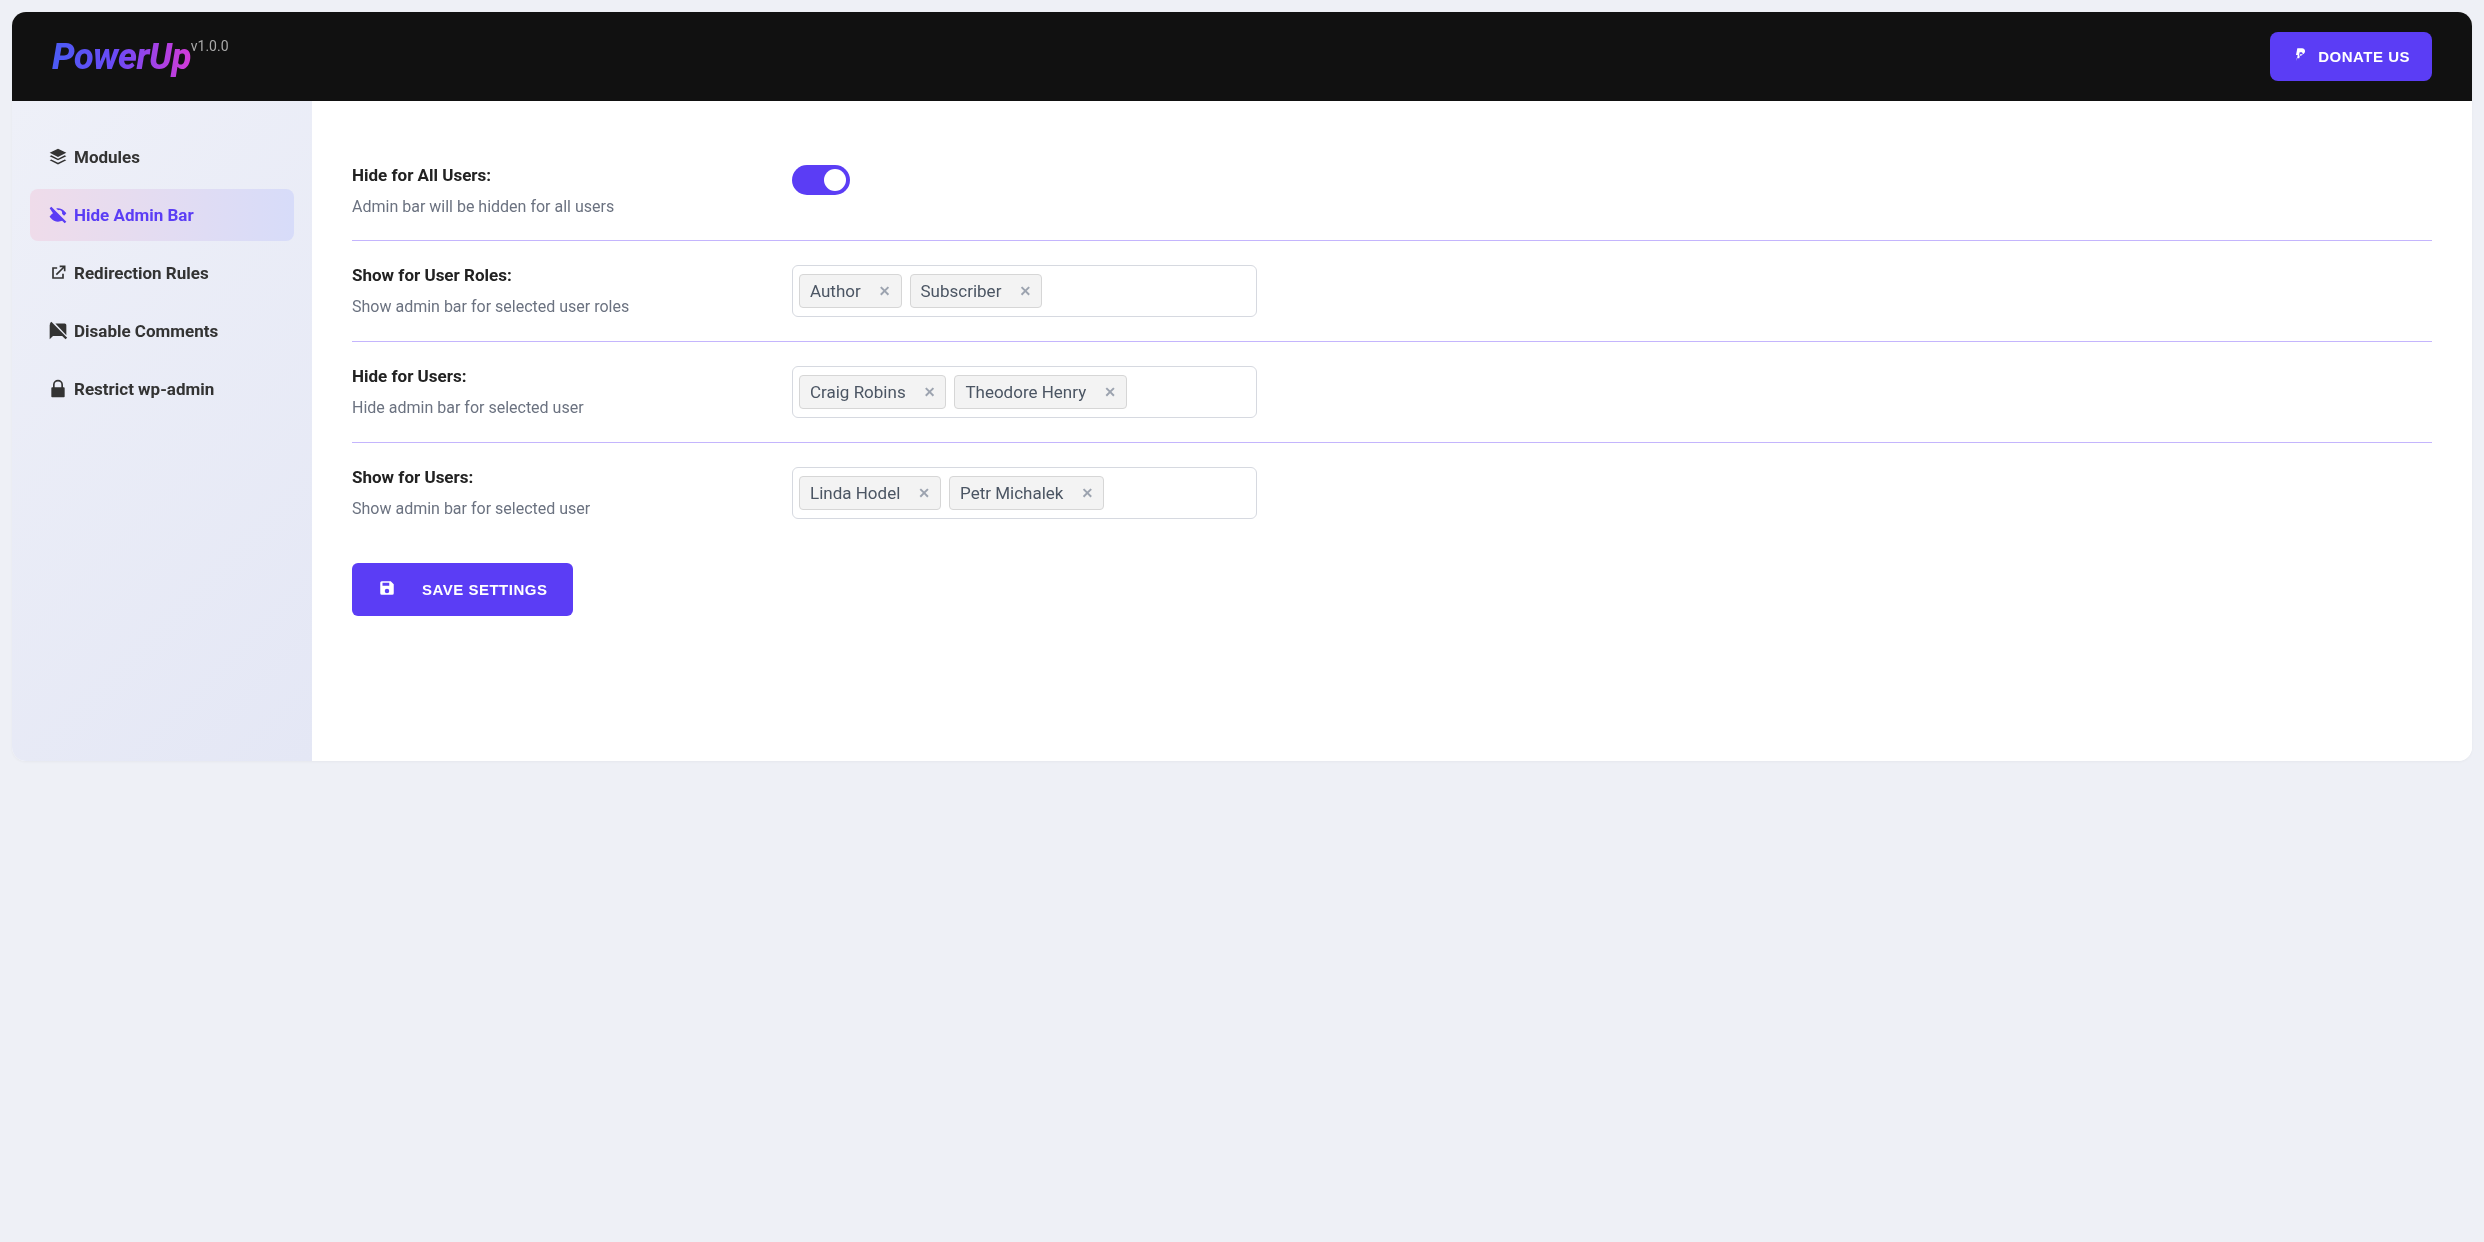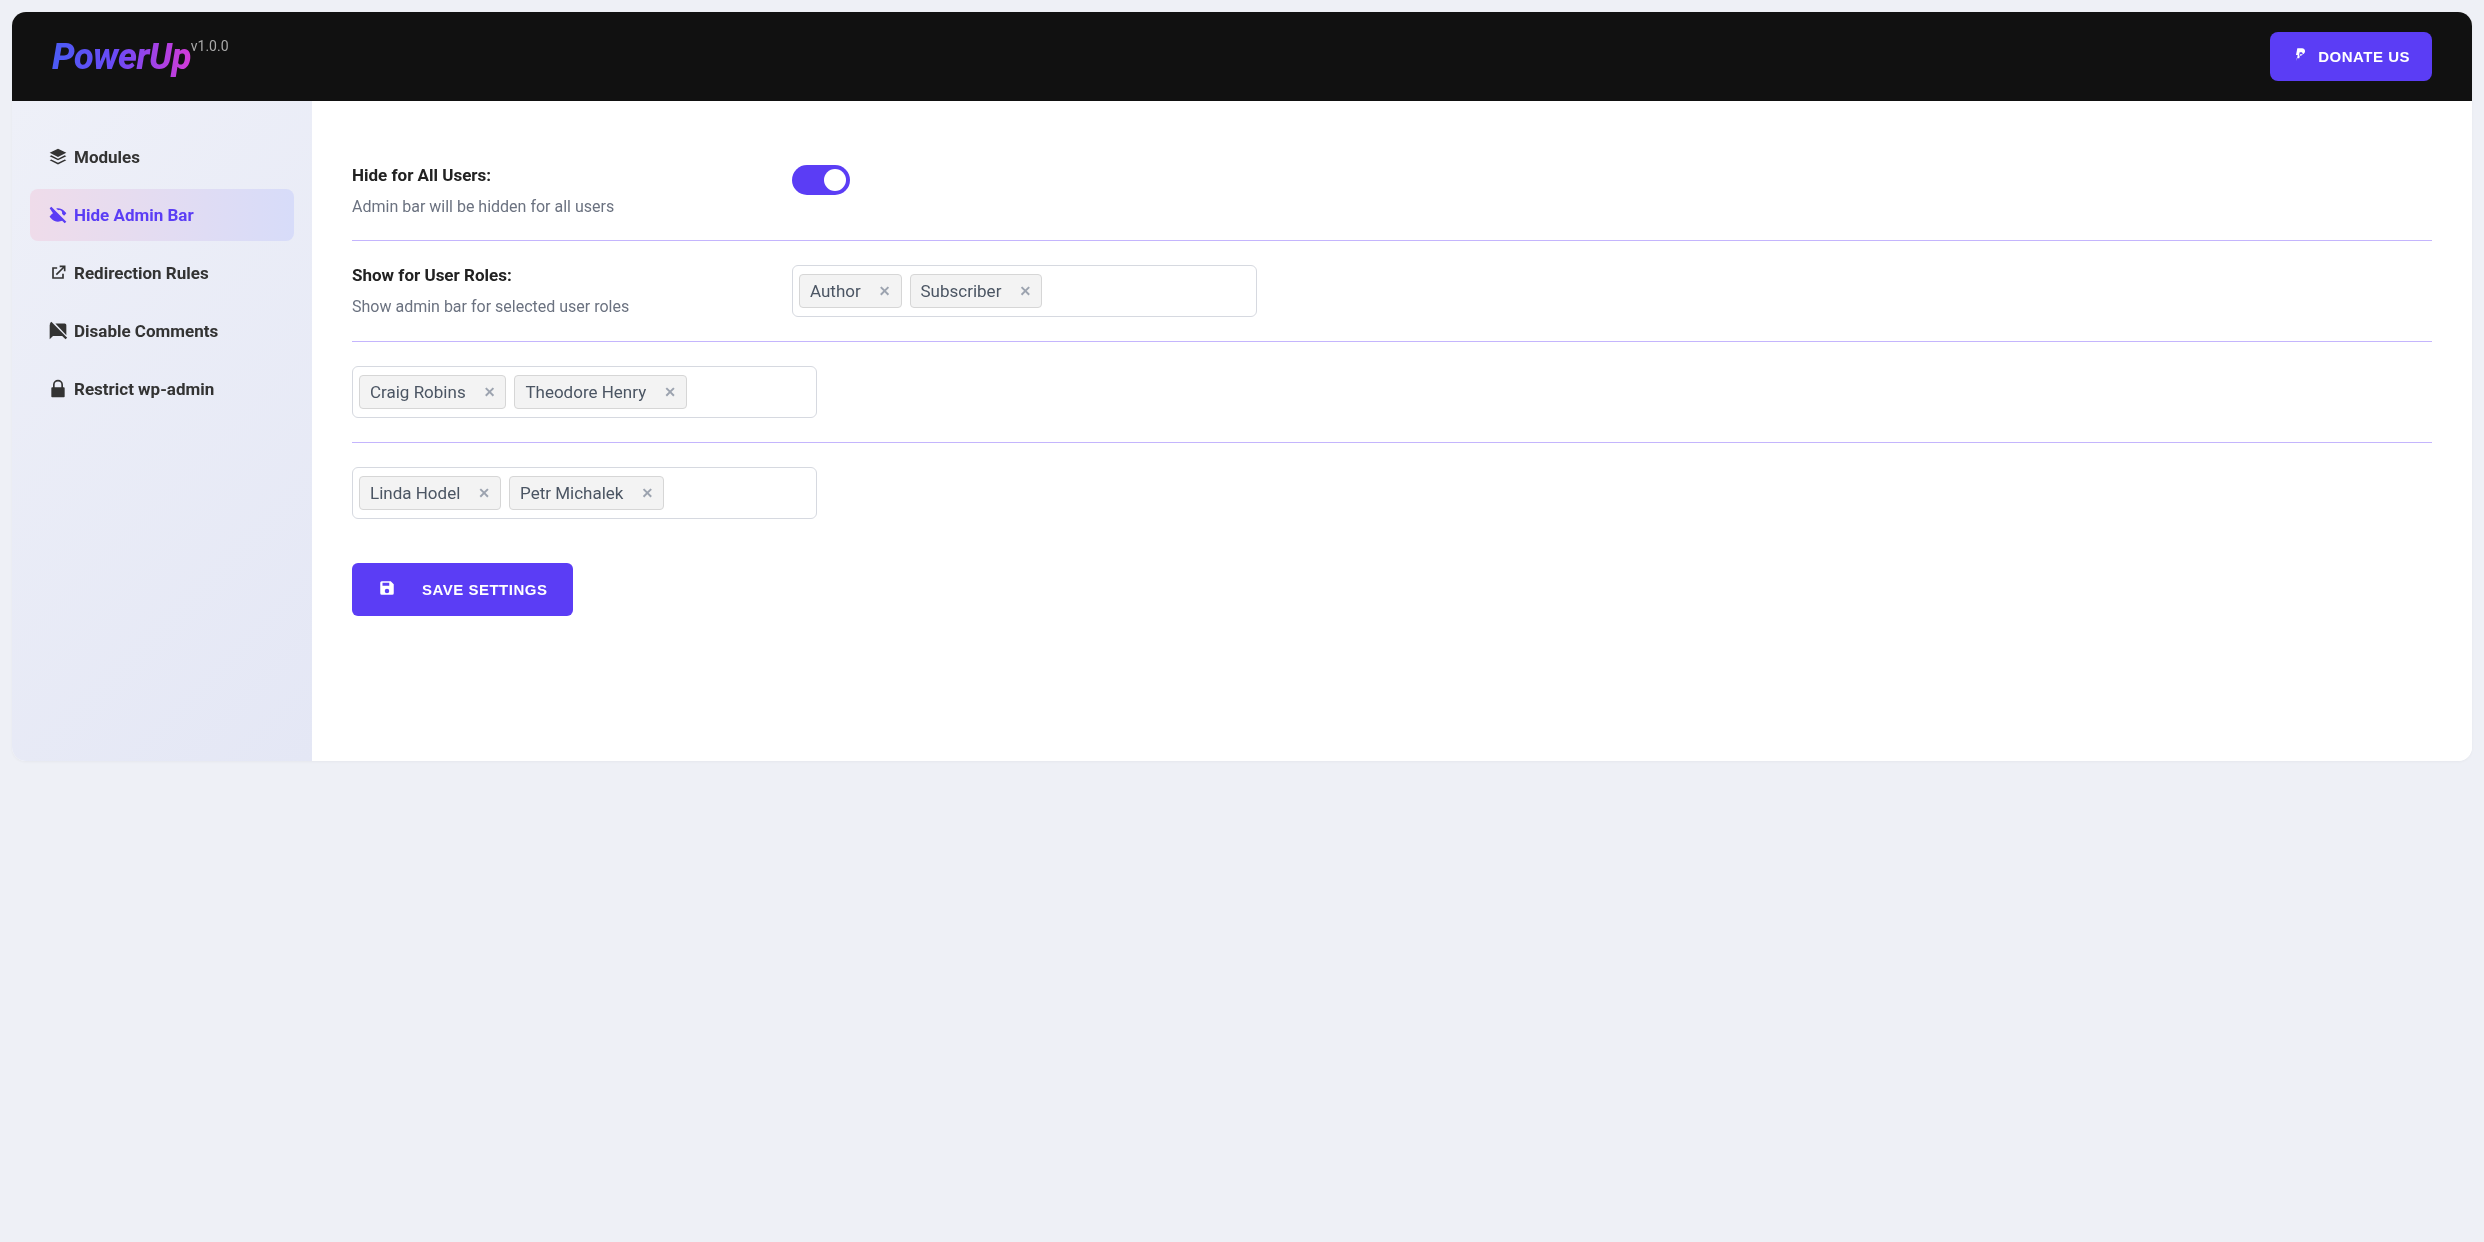--- a/index.html
+++ b/index.html
@@ -270,35 +270,43 @@
             </span>
             <span class="tag">
               <span>Subscriber</span>
               <span class="remove">✕</span>
             </span>
           </div>
         </div>
       </div>
 
       <div class="setting-row">
+        <div class="setting-label">
+          <div class="label-title">Hide for Users:</div>
+          <div class="label-desc">Hide admin bar for selected user</div>
+        </div>
         <div class="setting-control">
           <div class="tag-input">
             <span class="tag">
               <span>Craig Robins</span>
               <span class="remove">✕</span>
             </span>
             <span class="tag">
               <span>Theodore Henry</span>
               <span class="remove">✕</span>
             </span>
           </div>
         </div>
       </div>
 
       <div class="setting-row">
+        <div class="setting-label">
+          <div class="label-title">Show for Users:</div>
+          <div class="label-desc">Show admin bar for selected user</div>
+        </div>
         <div class="setting-control">
           <div class="tag-input">
             <span class="tag">
               <span>Linda Hodel</span>
               <span class="remove">✕</span>
             </span>
             <span class="tag">
               <span>Petr Michalek</span>
               <span class="remove">✕</span>
             </span>

